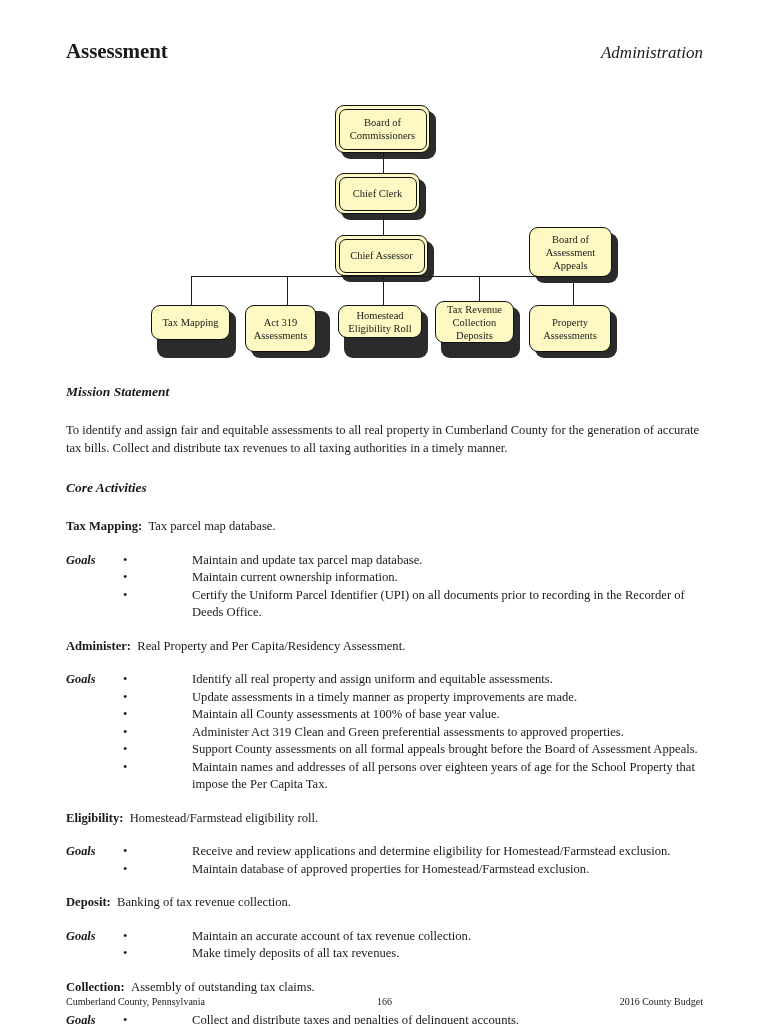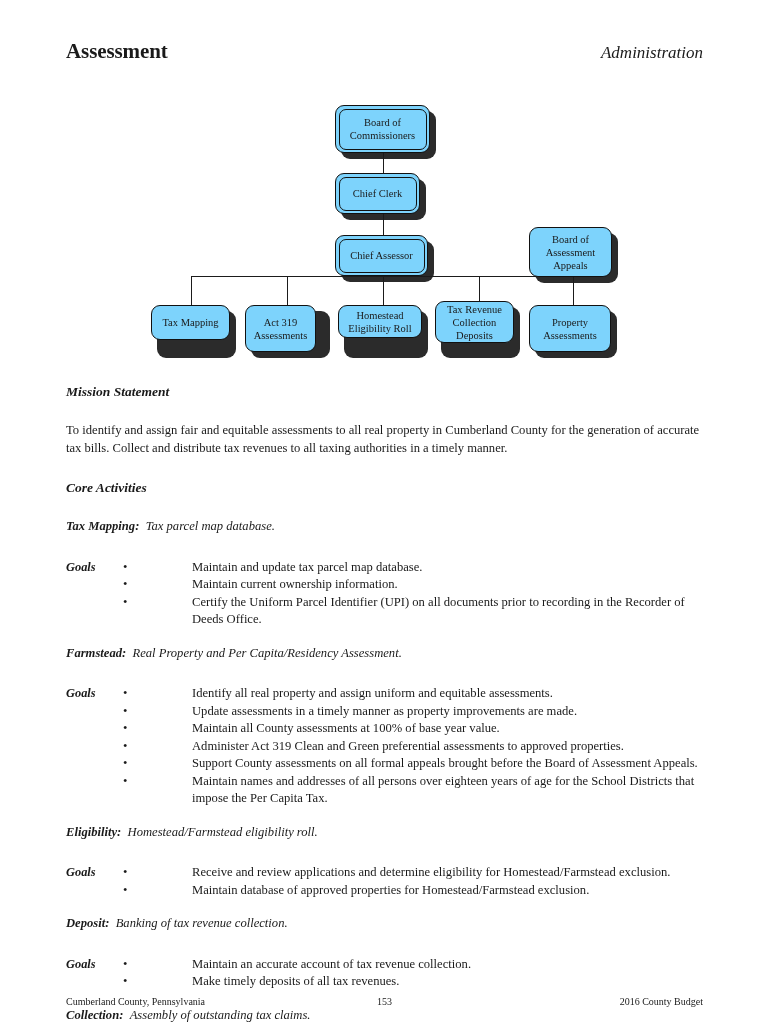--- a/index.html
+++ b/index.html
@@ -53,21 +53,21 @@
   .orgchart {
     position: absolute;
     left: 0;
     top: 100px;
     width: 770px;
     height: 268px;
   }
   .node {
     position: absolute;
     box-sizing: border-box;
-    background: #7dd3fc;
+    background: #fef9c3;
     display: flex;
     align-items: center;
     justify-content: center;
     text-align: center;
     font-size: 10.5px;
     line-height: 13px;
     color: #1a1a1a;
     z-index: 3;
   }
   .node .label { display: block; padding: 0 3px; }
@@ -127,31 +127,29 @@
     line-height: 17.5px;
     margin: 0;
     text-align: left;
   }
   .spacer-22 { height: 22px; }
   .spacer-16 { height: 16px; }
 
   .activity {
     font-size: 12.6px;
     line-height: 17.5px;
-    font-style: italic;
   }
   .activity .act-name { font-weight: bold; }
   .activity .act-desc { }
 
   .goals-block {
     display: flex;
     align-items: flex-start;
     font-size: 12.6px;
     line-height: 17.5px;
-    margin-top: 7px;
   }
   .goals-label {
     width: 57px;
     flex: 0 0 57px;
     font-style: italic;
     font-weight: bold;
     font-size: 12.4px;
     padding-top: 0px;
   }
   .goals-list {
@@ -277,31 +275,31 @@
             <div class="goals-label">Goals</div>
             <ul class="goals-list">
               <li><span class="bullet">•</span><span>Maintain and update tax parcel map database.</span></li>
               <li><span class="bullet">•</span><span>Maintain current ownership information.</span></li>
               <li><span class="bullet">•</span><span>Certify the Uniform Parcel Identifier (UPI) on all documents prior to recording in the Recorder of Deeds Office.</span></li>
             </ul>
           </div>
           <div class="spacer-16"></div>
         </div>
         <div>
-          <div class="activity"><span class="act-name">Farmstead:</span><span class="act-desc">&nbsp;&nbsp;Real Property and Per Capita/Residency Assessment.</span></div>
+          <div class="activity"><span class="act-name">Administer:</span><span class="act-desc">&nbsp;&nbsp;Real Property and Per Capita/Residency Assessment.</span></div>
           <div class="spacer-16"></div>
           <div class="goals-block">
             <div class="goals-label">Goals</div>
             <ul class="goals-list">
               <li><span class="bullet">•</span><span>Identify all real property and assign uniform and equitable assessments.</span></li>
               <li><span class="bullet">•</span><span>Update assessments in a timely manner as property improvements are made.</span></li>
               <li><span class="bullet">•</span><span>Maintain all County assessments at 100% of base year value.</span></li>
               <li><span class="bullet">•</span><span>Administer Act 319 Clean and Green preferential assessments to approved properties.</span></li>
               <li><span class="bullet">•</span><span>Support County assessments on all formal appeals brought before the Board of Assessment Appeals.</span></li>
-              <li><span class="bullet">•</span><span>Maintain names and addresses of all persons over eighteen years of age for the School Districts that impose the Per Capita Tax.</span></li>
+              <li><span class="bullet">•</span><span>Maintain names and addresses of all persons over eighteen years of age for the School Property that impose the Per Capita Tax.</span></li>
             </ul>
           </div>
           <div class="spacer-16"></div>
         </div>
         <div>
           <div class="activity"><span class="act-name">Eligibility:</span><span class="act-desc">&nbsp;&nbsp;Homestead/Farmstead eligibility roll.</span></div>
           <div class="spacer-16"></div>
           <div class="goals-block">
             <div class="goals-label">Goals</div>
             <ul class="goals-list">
@@ -331,17 +329,17 @@
             <ul class="goals-list">
               <li><span class="bullet">•</span><span>Collect and distribute taxes and penalties of delinquent accounts.</span></li>
             </ul>
           </div>
         </div>
       </div>
   </div>
 
   <div class="footer">
     <span class="f-left">Cumberland County, Pennsylvania</span>
-    <span class="f-center">153</span>
+    <span class="f-center">166</span>
     <span class="f-right">2016 County Budget</span>
   </div>
 
 </div>
 
 </body></html>

